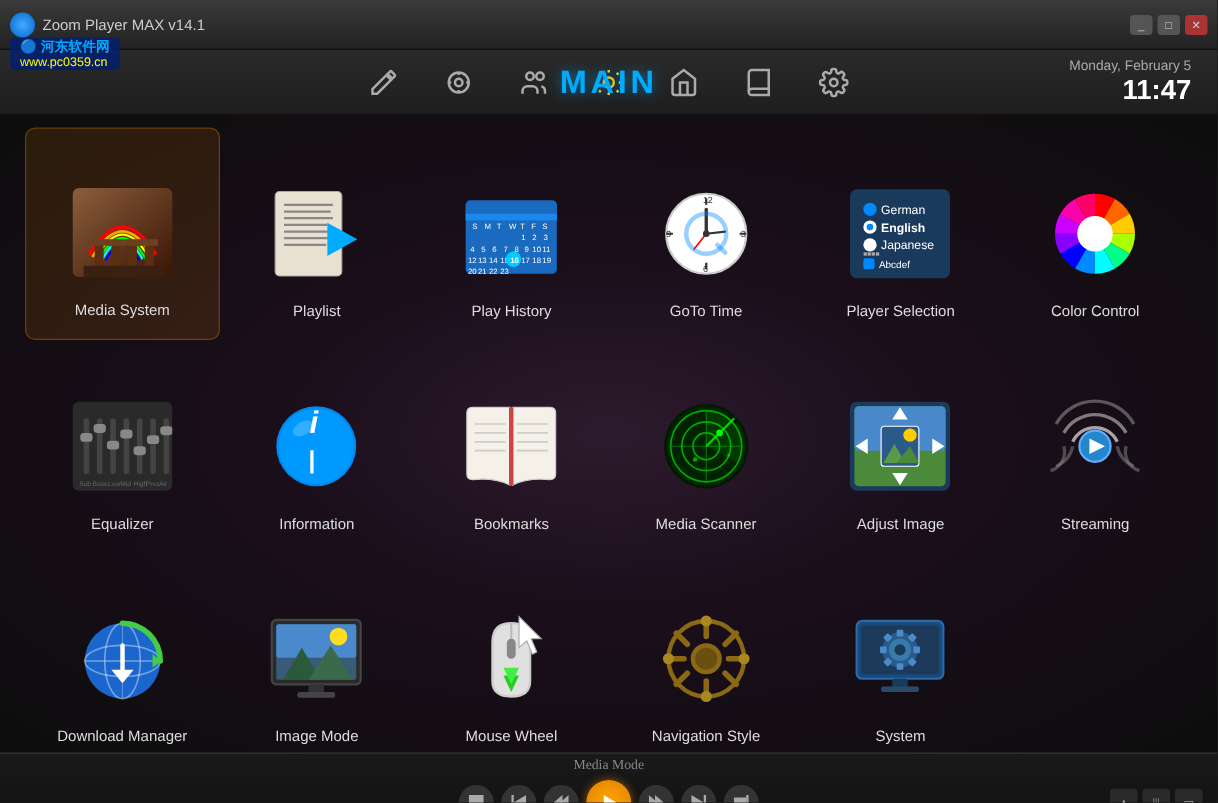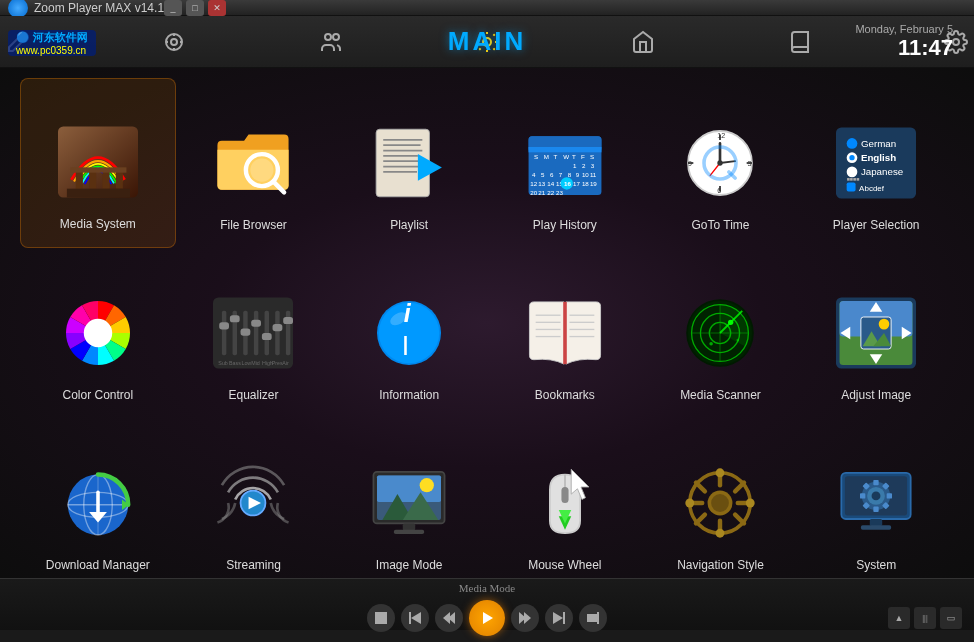--- a/index.html
+++ b/index.html
@@ -7,24 +7,25 @@
       width: 974px;
       height: 642px;
       background: #1a1a1a;
       font-family: 'Segoe UI', Arial, sans-serif;
       overflow: hidden;
       user-select: none;
     }
 
     
     #title-bar {
-      height: 16px;
+      height: 40px;
       background: linear-gradient(180deg, #3a3a3a, #222);
       display: flex;
       align-items: center;
+      justify-content: space-between;
       padding: 0 8px;
       border-bottom: 1px solid #111;
     }
     #title-bar .logo {
       display: flex;
       align-items: center;
       gap: 6px;
     }
     #title-bar .logo-img {
       width: 20px; height: 20px;
@@ -51,21 +52,21 @@
       cursor: pointer;
     }
     #title-bar .win-btn.close { background: #a33; }
 
     
     #toolbar {
       height: 52px;
       background: linear-gradient(180deg, #2a2a2a, #1e1e1e);
       display: flex;
       align-items: center;
-      justify-content: space-between;
+      justify-content: center;
       gap: 24px;
       border-bottom: 1px solid #111;
       position: relative;
     }
     .toolbar-icon {
       width: 36px; height: 36px;
       display: flex;
       align-items: center;
       justify-content: center;
       cursor: pointer;
@@ -323,34 +324,20 @@
         <rect x="65" y="50" width="8" height="20" fill="#5a3010"></rect>
 
         <rect x="14" y="46" width="63" height="6" fill="#6a4020"></rect>
 
         <rect x="10" y="70" width="71" height="10" fill="#3a2010"></rect>
       </svg>
     </div>
     <span class="item-label">Media System</span>
   </div>
 
-  <div class="grid-item">
-    <div class="item-icon">
-      <svg class="icon-svg" viewBox="0 0 90 80">
-
-        <path d="M5 20 Q5 15 10 15 L35 15 L40 8 L80 8 Q85 8 85 13 L85 65 Q85 70 80 70 L10 70 Q5 70 5 65 Z" fill="#f0a020"></path>
-        <path d="M5 25 L85 25 L85 65 Q85 70 80 70 L10 70 Q5 70 5 65 Z" fill="#ffd060"></path>
-
-        <circle cx="55" cy="48" r="18" fill="none" stroke="white" stroke-width="5"></circle>
-        <circle cx="55" cy="48" r="13" fill="rgba(255,255,255,0.2)" stroke="none"></circle>
-        <line x1="68" y1="61" x2="80" y2="73" stroke="white" stroke-width="5" stroke-linecap="round"></line>
-      </svg>
-    </div>
-    <span class="item-label">File Browser</span>
-  </div>
 
   <div class="grid-item">
     <div class="item-icon">
       <svg class="icon-svg" viewBox="0 0 90 80">
 
         <rect x="8" y="2" width="60" height="76" rx="4" fill="#e8e0d0"></rect>
         <rect x="8" y="2" width="60" height="76" rx="4" fill="none" stroke="#aaa" stroke-width="1"></rect>
 
         <line x1="16" y1="14" x2="60" y2="14" stroke="#888" stroke-width="2"></line>
         <line x1="16" y1="20" x2="58" y2="20" stroke="#888" stroke-width="2"></line>
@@ -601,58 +588,58 @@
         <circle cx="54" cy="30" r="6" fill="#ffcc00"></circle>
       </svg>
     </div>
     <span class="item-label">Adjust Image</span>
   </div>
 
   <div class="grid-item">
     <div class="item-icon">
       <svg class="icon-svg" viewBox="0 0 90 80">
 
+        <g transform="translate(45,40)">
+
+          <path d="M-35,-20 A40,40 0 0,1 35,-20" fill="none" stroke="#888" stroke-width="3" opacity="0.6"></path>
+          <path d="M-28,-12 A32,32 0 0,1 28,-12" fill="none" stroke="#aaa" stroke-width="3" opacity="0.7"></path>
+          <path d="M-20,-4 A22,22 0 0,1 20,-4" fill="none" stroke="#ccc" stroke-width="3" opacity="0.8"></path>
+
+          <path d="M20,0 A25,25 0 0,0 35,18" fill="none" stroke="#888" stroke-width="3" opacity="0.5"></path>
+          <path d="M28,0 A18,18 0 0,0 40,22" fill="none" stroke="#888" stroke-width="3" opacity="0.5"></path>
+
+          <path d="M-20,0 A25,25 0 0,1 -35,18" fill="none" stroke="#888" stroke-width="3" opacity="0.5"></path>
+          <path d="M-28,0 A18,18 0 0,1 -40,22" fill="none" stroke="#888" stroke-width="3" opacity="0.5"></path>
+        </g>
+
+        <circle cx="45" cy="40" r="14" fill="#2288cc" stroke="#66aaff" stroke-width="2"></circle>
+        <polygon points="40,33 40,47 54,40" fill="white"></polygon>
+      </svg>
+    </div>
+    <span class="item-label">Streaming</span>
+  </div>
+
+  <div class="grid-item">
+    <div class="item-icon">
+      <svg class="icon-svg" viewBox="0 0 90 80">
+
         <circle cx="45" cy="42" r="34" fill="#1a66cc"></circle>
         <ellipse cx="45" cy="42" rx="16" ry="34" fill="none" stroke="rgba(255,255,255,0.4)" stroke-width="1.5"></ellipse>
         <ellipse cx="45" cy="42" rx="34" ry="14" fill="none" stroke="rgba(255,255,255,0.4)" stroke-width="1.5"></ellipse>
         <line x1="11" y1="42" x2="79" y2="42" stroke="rgba(255,255,255,0.4)" stroke-width="1.5"></line>
         <line x1="45" y1="8" x2="45" y2="76" stroke="rgba(255,255,255,0.3)" stroke-width="1"></line>
 
         <path d="M 45,8 A34,34 0 0,1 79,42" fill="none" stroke="#44cc44" stroke-width="5" stroke-linecap="round"></path>
         <polygon points="80,42 72,36 72,48" fill="#44cc44"></polygon>
 
         <line x1="45" y1="28" x2="45" y2="58" stroke="white" stroke-width="4" stroke-linecap="round"></line>
         <polygon points="35,50 45,62 55,50" fill="white"></polygon>
       </svg>
     </div>
     <span class="item-label">Download Manager</span>
-  </div>
-
-  <div class="grid-item">
-    <div class="item-icon">
-      <svg class="icon-svg" viewBox="0 0 90 80">
-
-        <g transform="translate(45,40)">
-
-          <path d="M-35,-20 A40,40 0 0,1 35,-20" fill="none" stroke="#888" stroke-width="3" opacity="0.6"></path>
-          <path d="M-28,-12 A32,32 0 0,1 28,-12" fill="none" stroke="#aaa" stroke-width="3" opacity="0.7"></path>
-          <path d="M-20,-4 A22,22 0 0,1 20,-4" fill="none" stroke="#ccc" stroke-width="3" opacity="0.8"></path>
-
-          <path d="M20,0 A25,25 0 0,0 35,18" fill="none" stroke="#888" stroke-width="3" opacity="0.5"></path>
-          <path d="M28,0 A18,18 0 0,0 40,22" fill="none" stroke="#888" stroke-width="3" opacity="0.5"></path>
-
-          <path d="M-20,0 A25,25 0 0,1 -35,18" fill="none" stroke="#888" stroke-width="3" opacity="0.5"></path>
-          <path d="M-28,0 A18,18 0 0,1 -40,22" fill="none" stroke="#888" stroke-width="3" opacity="0.5"></path>
-        </g>
-
-        <circle cx="45" cy="40" r="14" fill="#2288cc" stroke="#66aaff" stroke-width="2"></circle>
-        <polygon points="40,33 40,47 54,40" fill="white"></polygon>
-      </svg>
-    </div>
-    <span class="item-label">Streaming</span>
   </div>
 
   <div class="grid-item">
     <div class="item-icon">
       <svg class="icon-svg" viewBox="0 0 90 80">
 
         <rect x="5" y="5" width="80" height="58" rx="4" fill="#2a2a2a" stroke="#444" stroke-width="2"></rect>
         <rect x="9" y="9" width="72" height="50" rx="2" fill="#3a5a7a"></rect>
 
         <rect x="9" y="9" width="72" height="30" rx="2" fill="#4a8acc"></rect>

